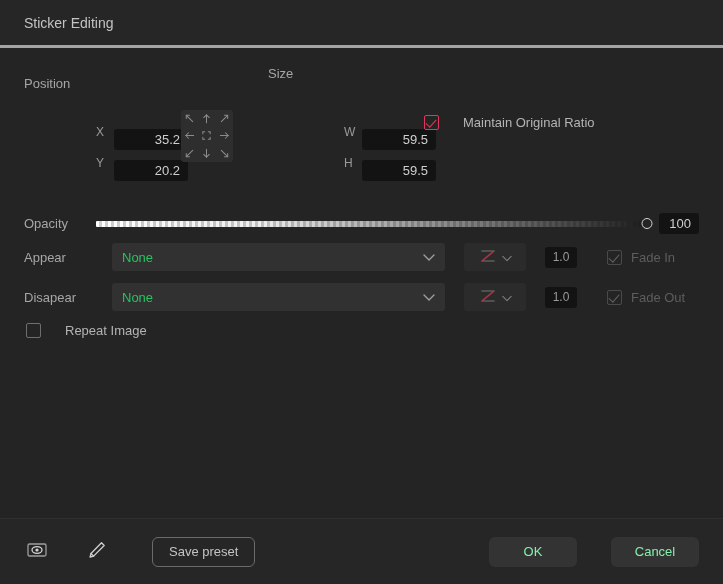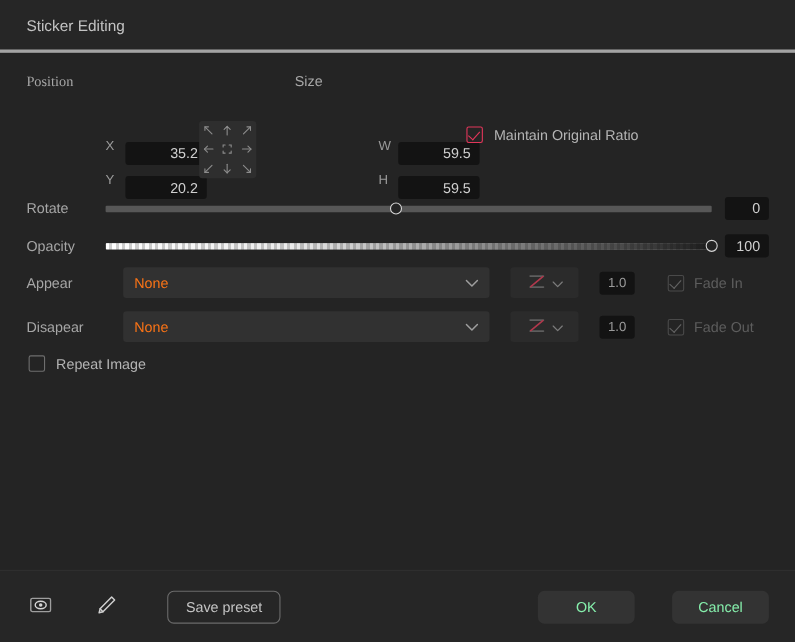--- a/index.html
+++ b/index.html
@@ -51,21 +51,21 @@
     position: absolute;
   }
 
   .label {
     color: #a6a6a6;
     font-size: 13px;
     white-space: nowrap;
   }
 
   
-  .pos-label   { left: 24px;  top: 17px; font-family: Liberation Serif, serif; }
+  .pos-label   { left: 24px;  top: 27px; }
   .size-label  { left: 268px; top: 17px; }
 
   .axis-label {
     color: #9a9a9a;
     font-size: 12px;
     width: 12px;
     display: inline-block;
   }
 
   .numfield {
@@ -109,21 +109,21 @@
   }
   .arrowpad .cell {
     display: flex;
     align-items: center;
     justify-content: center;
     cursor: pointer;
   }
   .arrowpad svg { display: block; }
 
   
-  .cb-row { display: flex; align-items: center; gap: 10px; }
+  .cb-row { display: flex; align-items: center; gap: 24px; }
   .cb-ratio { position: absolute; left: 424px; top: 66px; }
   .cb-center { position: absolute; left: 424px; top: 97px; }
   .cb-repeat { position: absolute; left: 26px; top: 274px; }
 
   .checkbox {
     width: 15px;
     height: 15px;
     border: 1px solid #6e6e6e;
     border-radius: 2px;
     box-sizing: border-box;
@@ -216,21 +216,21 @@
 
   .select {
     flex: 1;
     height: 28px;
     background: #313131;
     border-radius: 3px;
     display: flex;
     align-items: center;
     padding: 0 10px;
     box-sizing: border-box;
-    color: #f97316;
+    color: #22c55e;
     font-size: 13px;
     cursor: pointer;
     position: relative;
     margin-right: 3px;
   }
   .select .chev {
     position: absolute;
     right: 10px;
     top: 50%;
     transform: translateY(-50%);
@@ -439,28 +439,20 @@
     <span class="axis-label">H</span>
     <div class="numfield">59.5</div>
   </div>
 
   <div class="cb-row cb-ratio">
     <span class="checkbox checked"></span>
     <span class="cb-label">Maintain Original Ratio</span>
   </div>
 
 
-  <div class="slider-row slider-rotate">
-    <span class="label">Rotate</span>
-    <div class="track-wrap">
-      <div class="track"></div>
-      <div class="handle" id="rotate-handle" style="left: 48%;"></div>
-    </div>
-    <div class="slider-val">0</div>
-  </div>
 
   <div class="slider-row slider-opacity">
     <span class="label">Opacity</span>
     <div class="track-wrap">
       <div class="track checker"></div>
       <div class="handle" id="opacity-handle" style="left: 100%;"></div>
     </div>
     <div class="slider-val">100</div>
   </div>
 

